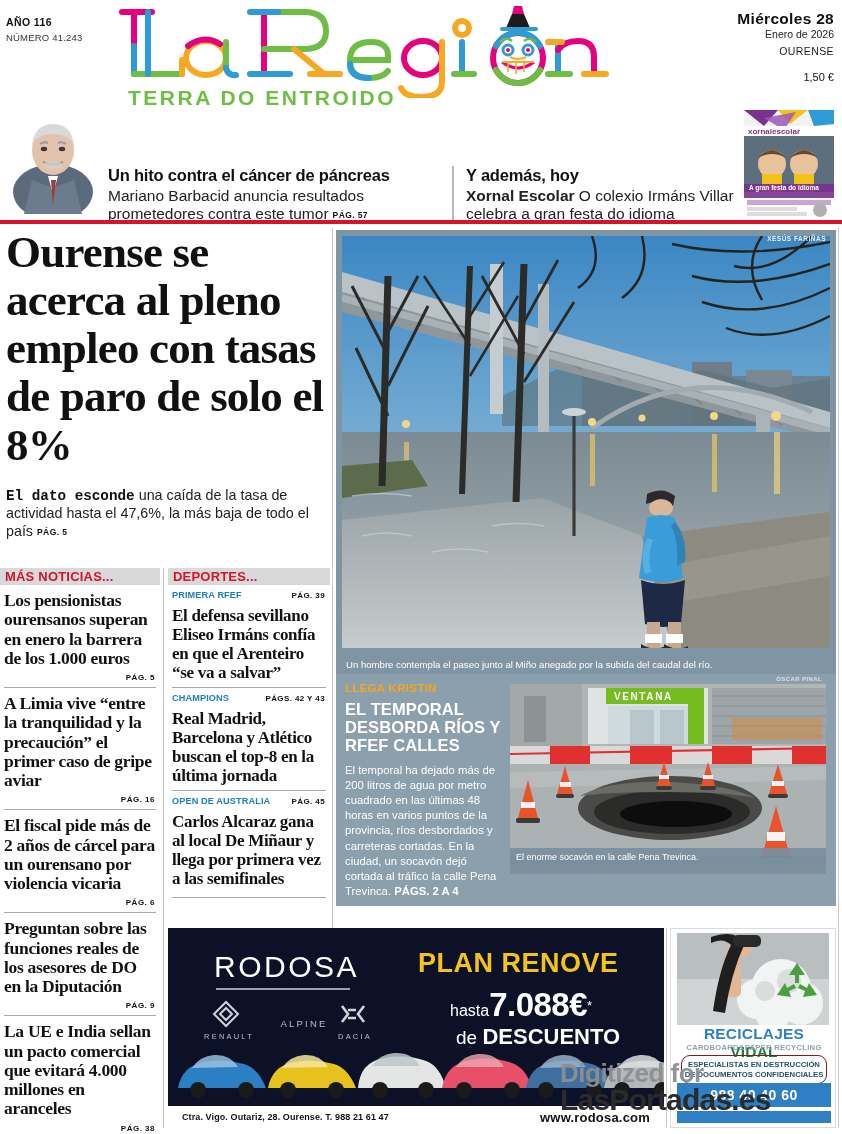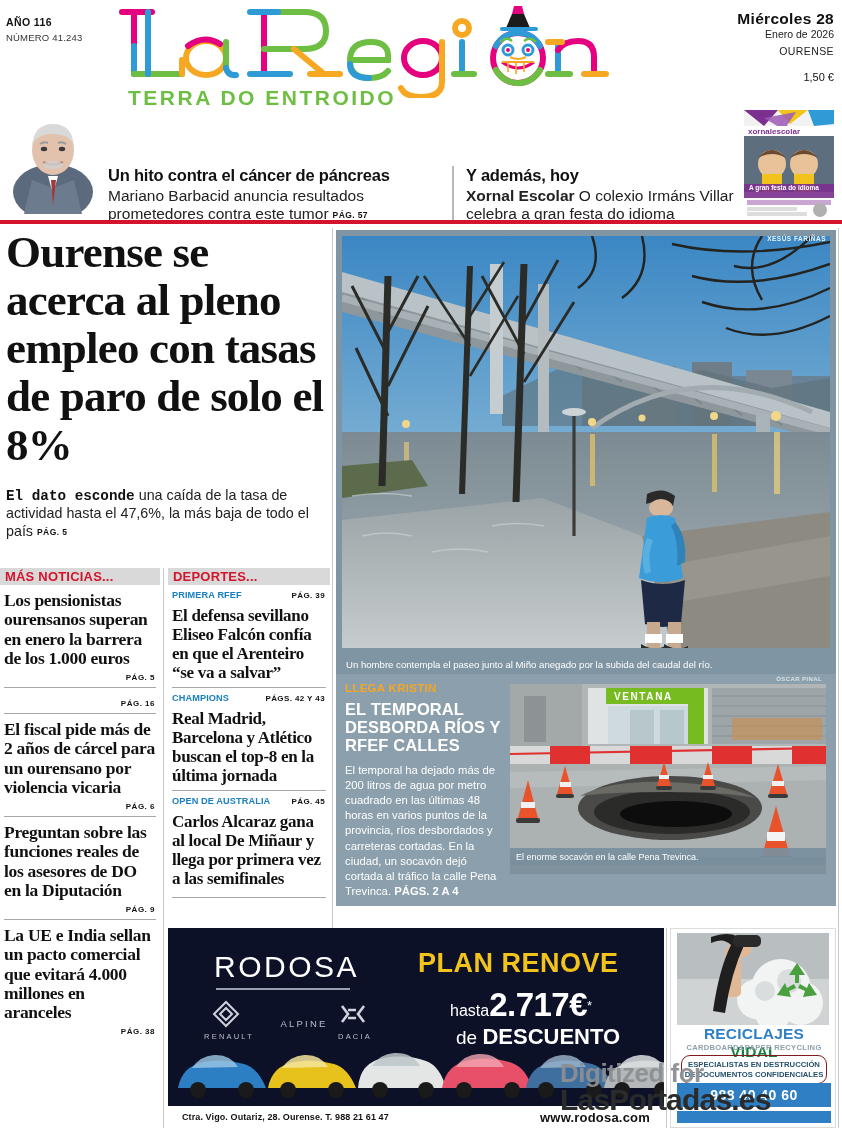--- a/index.html
+++ b/index.html
@@ -369,20 +369,21 @@
         <span>MÁS NOTICIAS...</span>
       </div>
 
       <div class="story">
         <h3>Los pensionistas ourensanos superan en enero la barrera de los 1.000 euros</h3>
         <div class="pag">PÁG. 5</div>
       </div>
       <div class="hr"></div>
 
       <div class="story">
+        <h3>A Limia vive “entre la tranquilidad y la precaución” el primer caso de gripe aviar</h3>
         <div class="pag">PÁG. 16</div>
       </div>
       <div class="hr"></div>
 
       <div class="story">
         <h3>El fiscal pide más de 2 años de cárcel para un ourensano por violencia vicaria</h3>
         <div class="pag">PÁG. 6</div>
       </div>
       <div class="hr"></div>
 
@@ -402,21 +403,21 @@
       <div class="band">
         <span>DEPORTES...</span>
       </div>
 
       <div>
         <div class="kicker-row">
           <span class="kicker">PRIMERA RFEF</span>
           <span class="kicker-pag">PÁG. 39</span>
         </div>
         <div class="story sport">
-          <h3>El defensa sevillano Eliseo Falcón confía en que el Arenteiro “se va a salvar”</h3>
+          <h3>El defensa sevillano Eliseo Irmáns confía en que el Arenteiro “se va a salvar”</h3>
         </div>
       </div>
       <div class="hr"></div>
 
       <div>
         <div class="kicker-row">
           <span class="kicker">CHAMPIONS</span>
           <span class="kicker-pag">PÁGS. 42 Y 43</span>
         </div>
         <div class="story sport">
@@ -658,21 +659,21 @@
             <path d="M166 6 L160 14 L166 22"></path>
           </g>
         </svg>
         <div style="position:absolute; left:0; top:32px; width:62px;" class="brand-lbl">RENAULT</div>
         <div style="position:absolute; left:64px; top:18px; width:84px; font-size:9.5px;" class="brand-lbl">ALPINE</div>
         <div style="position:absolute; left:126px; top:32px; width:62px;" class="brand-lbl">DACIA</div>
       </div>
 
       <div class="plan-renove">PLAN RENOVE</div>
       <div class="hasta-row">
-        <span class="hasta">hasta</span><span class="amount">2.717€</span><sup style="color:#fff;font-size:13px;">*</sup>
+        <span class="hasta">hasta</span><span class="amount">7.088€</span><sup style="color:#fff;font-size:13px;">*</sup>
       </div>
       <div class="descuento">
         <span class="de">de </span><span>DESCUENTO</span>
       </div>
 
       <div class="cars">
         <svg width="496" height="74" viewBox="0 0 496 74">
           <g>
             <path d="M10 58 q4 -22 26 -26 q20 -4 40 2 q14 4 22 24 z" fill="#2d7fc4"></path>
             <path d="M24 38 q8 -12 22 -13 q16 -1 24 12 z" fill="#9ec8e6" opacity=".8"></path>

